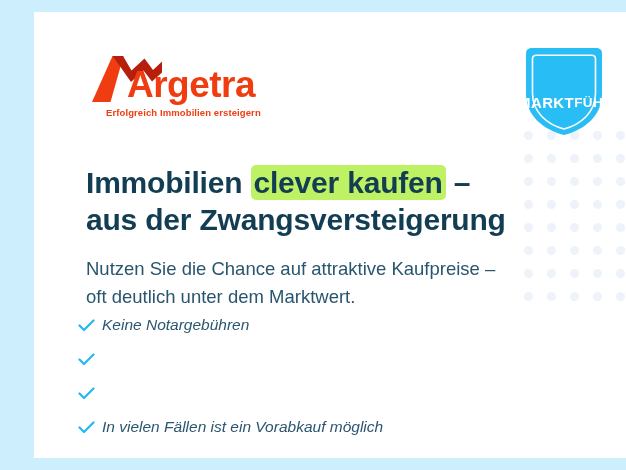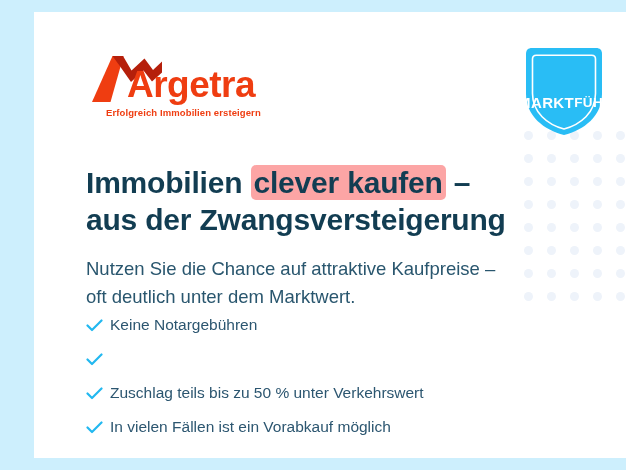--- a/index.html
+++ b/index.html
@@ -136,45 +136,46 @@
     left: 52px;
     top: 133px;
     width: 510px;
     font-size: 30px;
     font-weight: bold;
     color: #123d52;
     line-height: 1.22;
     letter-spacing: -0.2px;
   }
   #headline .hl {
-    background: #fca5a5;
+    background: #bef264;
     padding: 1px 3px;
     border-radius: 5px;
   }
 
   
   #subheadline {
     position: absolute;
     left: 52px;
     top: 224px;
     width: 520px;
     font-size: 18.5px;
     color: #29566e;
     line-height: 1.52;
   }
 
   
   #bullets {
     position: absolute;
-    left: 52px;
+    left: 44px;
     top: 296px;
     width: 480px;
     list-style: none;
     margin: 0;
     padding: 0;
+    font-style: italic;
   }
   #bullets li {
     display: flex;
     align-items: center;
     height: 34px;
   }
   #bullets .check {
     width: 24px;
     flex: 0 0 24px;
     display: flex;
@@ -291,21 +292,20 @@
             <path d="M1.5 6.5 L6 11 L15.5 1.5" fill="none" stroke="#22b8f0" stroke-width="2.2" stroke-linecap="round" stroke-linejoin="round"></path>
           </svg>
       </span>
     </li>
     <li>
       <span class="check">
         <svg width="17" height="13" viewBox="0 0 17 13">
             <path d="M1.5 6.5 L6 11 L15.5 1.5" fill="none" stroke="#22b8f0" stroke-width="2.2" stroke-linecap="round" stroke-linejoin="round"></path>
           </svg>
       </span>
-      <span class="label">Zuschlag teils bis zu 50 % unter Verkehrswert</span>
     </li>
     <li>
       <span class="check">
         <svg width="17" height="13" viewBox="0 0 17 13">
             <path d="M1.5 6.5 L6 11 L15.5 1.5" fill="none" stroke="#22b8f0" stroke-width="2.2" stroke-linecap="round" stroke-linejoin="round"></path>
           </svg>
       </span>
       <span class="label">In vielen Fällen ist ein Vorabkauf möglich</span>
     </li>
   </ul>

